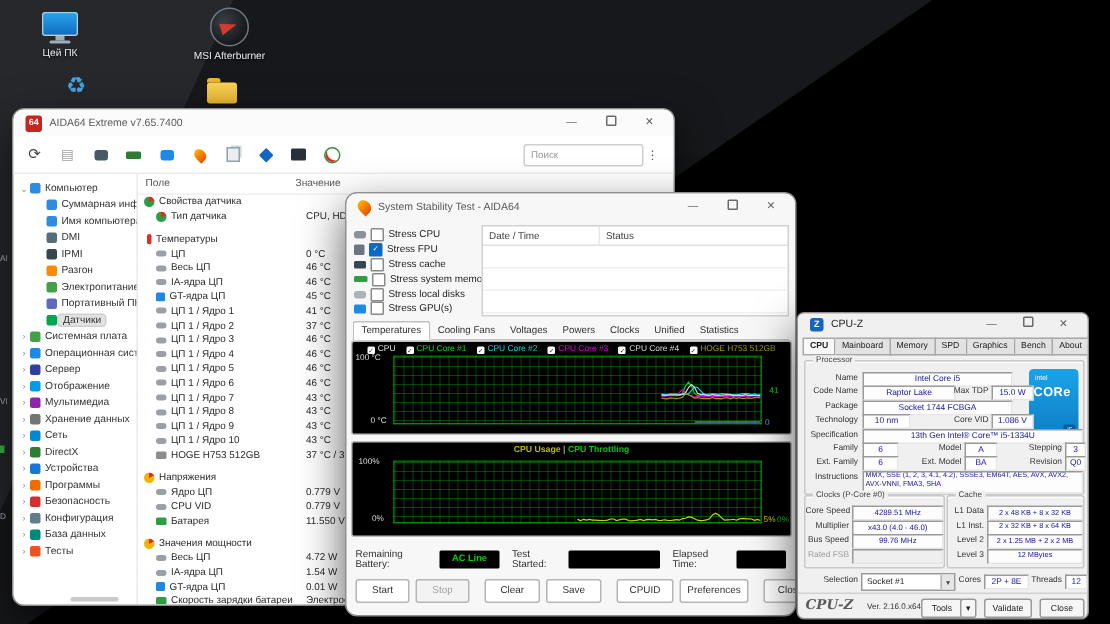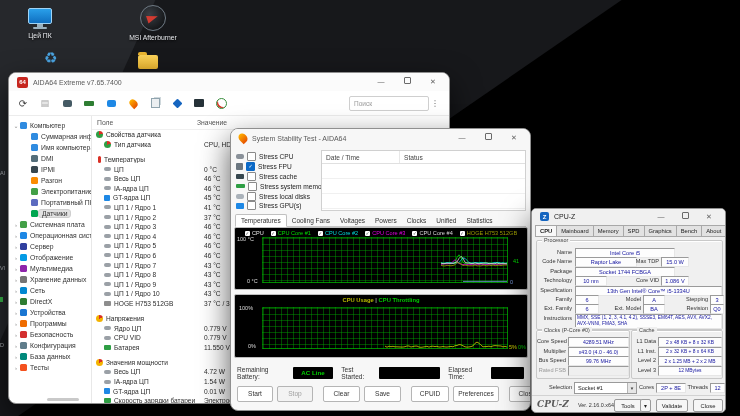--- a/index.html
+++ b/index.html
@@ -693,20 +693,25 @@
         <div class="cztab">SPD</div>
         <div class="cztab">Graphics</div>
         <div class="cztab">Bench</div>
         <div class="cztab">About</div>
       </div>
 
     <div class="czgroup" style="left:4px;top:31px;width:185px;height:88px;">
       <div class="czglbl">Processor</div>
       <div class="cz-label" style="left:0;top:8px;width:35px;">Name</div>
       <div class="cz-box" style="left:38px;top:7px;width:96px;">Intel Core i5</div>
+      <div id="proc-badge">
+        <div class="b1">intel</div>
+        <div class="b2">CORe</div>
+        <div class="b3">i5</div>
+      </div>
       <div class="cz-label" style="left:0;top:17.4px;width:35px;">Code Name</div>
       <div class="cz-box" style="left:38px;top:16.4px;width:58px;">Raptor Lake</div>
       <div class="cz-label" style="left:96px;top:17.4px;width:26px;">Max TDP</div>
       <div class="cz-box" style="left:124px;top:16.4px;width:24px;">15.0 W</div>
       <div class="cz-label" style="left:0;top:26.8px;width:35px;">Package</div>
       <div class="cz-box" style="left:38px;top:25.8px;width:96px;">Socket 1744 FCBGA</div>
       <div class="cz-label" style="left:0;top:36.2px;width:35px;">Technology</div>
       <div class="cz-box" style="left:38px;top:35.2px;width:28px;">10 nm</div>
       <div class="cz-label" style="left:96px;top:36.2px;width:26px;">Core VID</div>
       <div class="cz-box" style="left:124px;top:35.2px;width:24px;">1.086 V</div>

